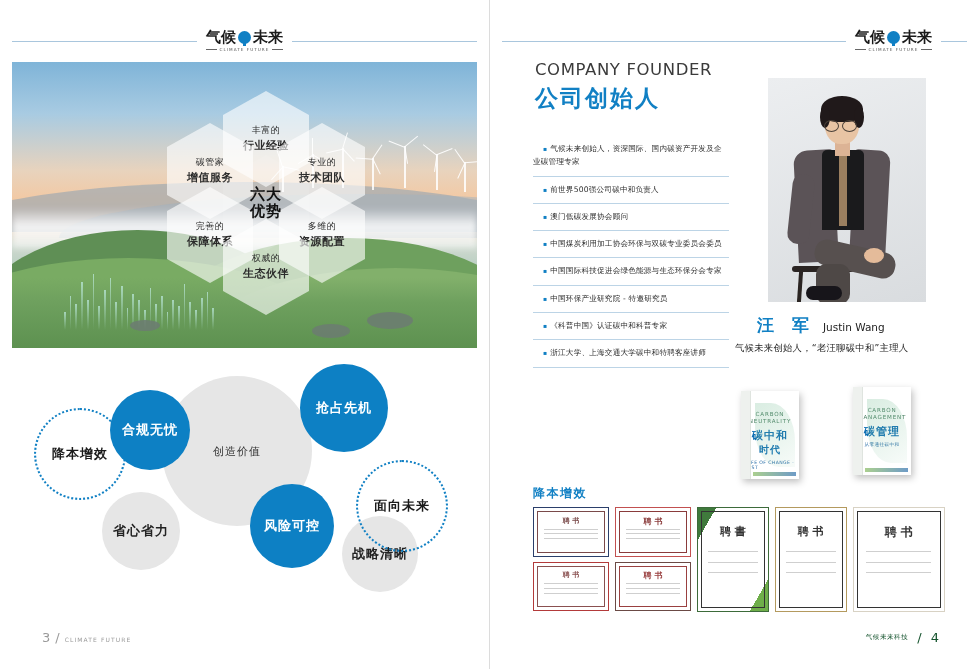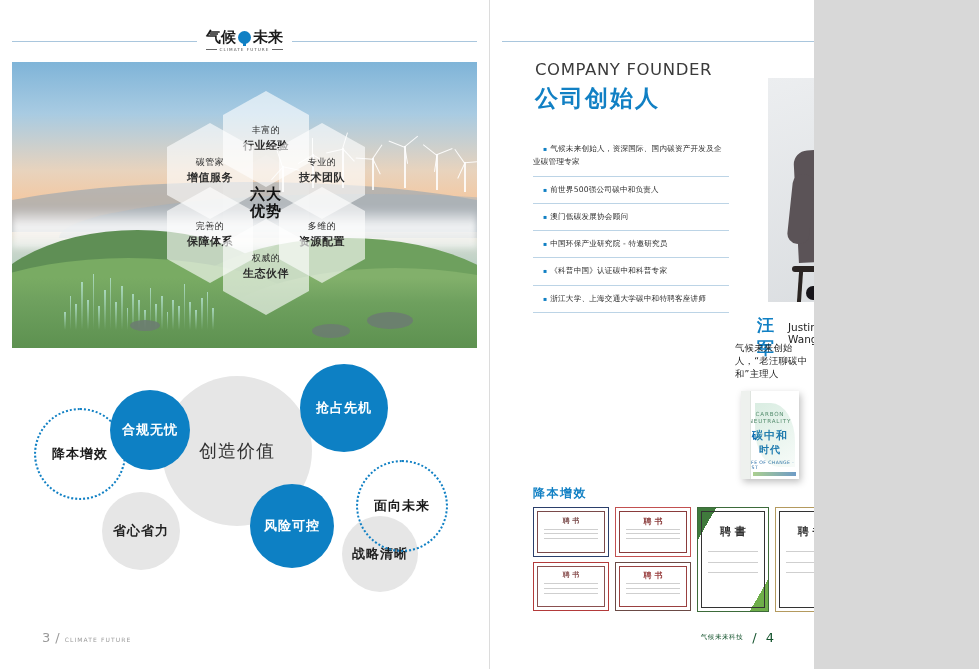--- a/index.html
+++ b/index.html
@@ -1,17 +1,17 @@
 <!DOCTYPE html>
 <html><head>
 <meta charset="utf-8">
 <style>
   html,body{margin:0;padding:0;background:#d8d8d8;}
   body{font-family:"DejaVu Sans","Liberation Sans",sans-serif;}
-  #page{position:relative;width:814px;height:669px;background:#ffffff;overflow:hidden;}
+  #page{position:relative;width:979px;height:669px;background:#ffffff;overflow:hidden;}
 
   
   .spine{position:absolute;left:489px;top:0;width:1px;height:669px;background:#dcdcdc;}
 
   
   .hdr{position:absolute;top:26px;height:30px;display:flex;align-items:center;}
   .hdr-left{left:12px;width:465px;}
   .hdr-right{left:502px;width:465px;justify-content:flex-end;}
   .hdr-rule{flex:1;height:1px;background:#a9c6dd;}
   .logo{display:flex;flex-direction:column;align-items:center;padding:0 9px;}
@@ -261,21 +261,21 @@
           <span>权威的</span>
           <span style="font-size: 11px; font-weight: 600;">生态伙伴</span>
         </div>
         <div class="hex center" style="left: 211px; top: 93px;">
           <b>六大<br>优势</b>
         </div>
       </div>
   </div>
 
   <div class="bub" id="bub">
-      <div class="c grey" style="left: 150px; top: 20px; width: 150px; height: 150px; font-size: 18px; font-weight: 400; z-index: 1; color: rgb(51, 51, 51);">
+      <div class="c grey" style="left: 150px; top: 20px; width: 150px; height: 150px; font-size: 11px; font-weight: 400; z-index: 1; color: rgb(51, 51, 51);">
         <span>创造价值</span>
       </div>
       <div class="c blue" style="left: 98px; top: 34px; width: 80px; height: 80px; font-size: 13px; z-index: 4;">
         <span>合规无忧</span>
       </div>
       <div class="c blue" style="left: 288px; top: 8px; width: 88px; height: 88px; font-size: 13px; z-index: 4;">
         <span>抢占先机</span>
       </div>
       <div class="c blue" style="left: 238px; top: 128px; width: 84px; height: 84px; font-size: 13px; z-index: 4;">
         <span>风险可控</span>
@@ -322,20 +322,26 @@
 
   <div class="bullets" id="bullets">
       <div class="bl">
         <p>气候未来创始人，资深国际、国内碳资产开发及企业碳管理专家</p>
       </div>
       <div class="bl">
         <p>前世界500强公司碳中和负责人</p>
       </div>
       <div class="bl">
         <p>澳门低碳发展协会顾问</p>
+      </div>
+      <div class="bl">
+        <p>中国煤炭利用加工协会环保与双碳专业委员会委员</p>
+      </div>
+      <div class="bl">
+        <p>中国国际科技促进会绿色能源与生态环保分会专家</p>
       </div>
       <div class="bl">
         <p>中国环保产业研究院 - 特邀研究员</p>
       </div>
       <div class="bl">
         <p>《科普中国》认证碳中和科普专家</p>
       </div>
       <div class="bl">
         <p>浙江大学、上海交通大学碳中和特聘客座讲师</p>
       </div>

